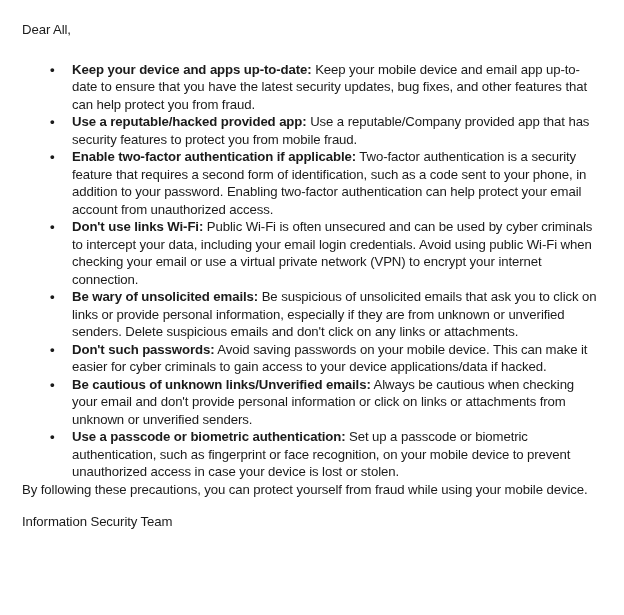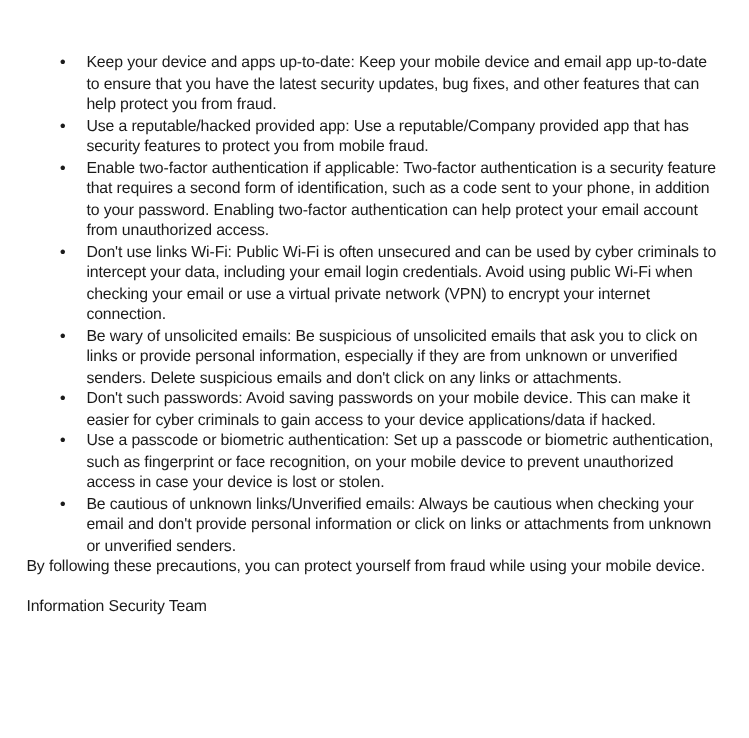--- a/index.html
+++ b/index.html
@@ -36,40 +36,41 @@
     padding-left: 50px;
     margin: 0;
   }
   ul.bullet-list li::before {
     content: "\2022";
     position: absolute;
     left: 28px;
     top: 0;
     font-weight: bold;
   }
-  .bullet-title, strong { font-weight: normal; }
+  .bullet-title, strong { font-weight: bold; }
 </style>
 </head>
 <body>
 
 <div class="page">
+  <p>Dear All,</p>
   <div class="spacer-lg"></div>
   <ul class="bullet-list">
   <li class="bullet-item"><strong class="bullet-title">Keep your device and apps up-to-date:</strong> <span class="bullet-body">Keep your mobile device and email app up-to-date to ensure that you have the latest security updates, bug fixes, and other features that can help protect you from fraud.</span></li>
 
   <li class="bullet-item"><strong class="bullet-title">Use a reputable/hacked provided app:</strong> <span class="bullet-body">Use a reputable/Company provided app that has security features to protect you from mobile fraud.</span></li>
 
   <li class="bullet-item"><strong class="bullet-title">Enable two-factor authentication if applicable:</strong> <span class="bullet-body">Two-factor authentication is a security feature that requires a second form of identification, such as a code sent to your phone, in addition to your password. Enabling two-factor authentication can help protect your email account from unauthorized access.</span></li>
 
   <li class="bullet-item"><strong class="bullet-title">Don't use links Wi-Fi:</strong> <span class="bullet-body">Public Wi-Fi is often unsecured and can be used by cyber criminals to intercept your data, including your email login credentials. Avoid using public Wi-Fi when checking your email or use a virtual private network (VPN) to encrypt your internet connection.</span></li>
 
   <li class="bullet-item"><strong class="bullet-title">Be wary of unsolicited emails:</strong> <span class="bullet-body">Be suspicious of unsolicited emails that ask you to click on links or provide personal information, especially if they are from unknown or unverified senders. Delete suspicious emails and don't click on any links or attachments.</span></li>
 
   <li class="bullet-item"><strong class="bullet-title">Don't such passwords:</strong> <span class="bullet-body">Avoid saving passwords on your mobile device. This can make it easier for cyber criminals to gain access to your device applications/data if hacked.</span></li>
 
+  <li class="bullet-item"><strong class="bullet-title">Be cautious of unknown links/Unverified emails:</strong> <span class="bullet-body">Always be cautious when checking your email and don't provide personal information or click on links or attachments from unknown or unverified senders.</span></li>
+
   <li class="bullet-item"><strong class="bullet-title">Use a passcode or biometric authentication:</strong> <span class="bullet-body">Set up a passcode or biometric authentication, such as fingerprint or face recognition, on your mobile device to prevent unauthorized access in case your device is lost or stolen.</span></li>
-
-  <li class="bullet-item"><strong class="bullet-title">Be cautious of unknown links/Unverified emails:</strong> <span class="bullet-body">Always be cautious when checking your email and don't provide personal information or click on links or attachments from unknown or unverified senders.</span></li>
 </ul>
   <p>By following these precautions, you can protect yourself from fraud while using your mobile device.</p>
   <div class="spacer-sm"></div>
   <p>Information Security Team</p>
 </div>
 
 </body></html>

